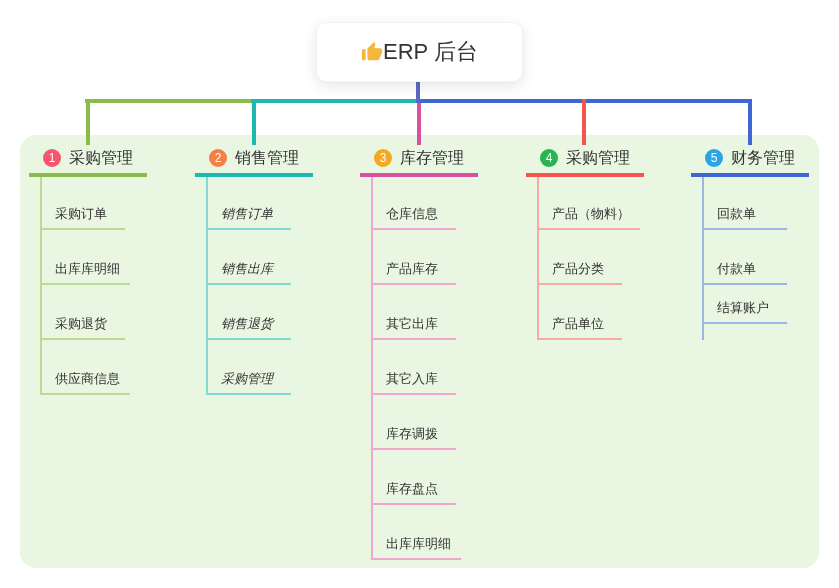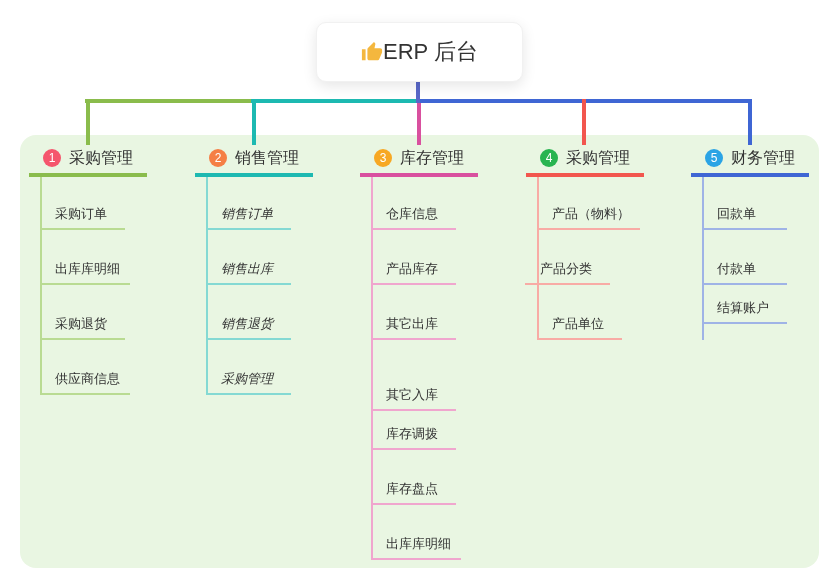--- a/index.html
+++ b/index.html
@@ -109,34 +109,34 @@
 
   <div class="b2">
     <div class="btitle" style="left:360px">
       <span class="badge">3</span>
       <span>库存管理</span>
     </div>
     <div class="spine" style="left:371px; height:383px"></div>
     <div class="child" style="left:371px; top:205px">仓库信息</div>
     <div class="child" style="left:371px; top:260px">产品库存</div>
     <div class="child" style="left:371px; top:315px">其它出库</div>
-    <div class="child" style="left:371px; top:386px">其它入库</div>
+    <div class="child" style="left:371px; top:370px">其它入库</div>
     <div class="child" style="left:371px; top:425px">库存调拨</div>
     <div class="child" style="left:371px; top:480px">库存盘点</div>
     <div class="child" style="left:371px; top:535px">出库库明细</div>
   </div>
 
   <div class="b3">
     <div class="btitle" style="left:526px">
       <span class="badge">4</span>
       <span>采购管理</span>
     </div>
     <div class="spine" style="left:537px; height:163px"></div>
     <div class="child" style="left:537px; top:205px">产品（物料）</div>
-    <div class="child" style="left:525px; top:260px">产品分类</div>
+    <div class="child" style="left:537px; top:260px">产品分类</div>
     <div class="child" style="left:537px; top:315px">产品单位</div>
   </div>
 
   <div class="b4">
     <div class="btitle" style="left:691px">
       <span class="badge">5</span>
       <span>财务管理</span>
     </div>
     <div class="spine" style="left:702px; height:163px"></div>
     <div class="child" style="left:702px; top:205px">回款单</div>

